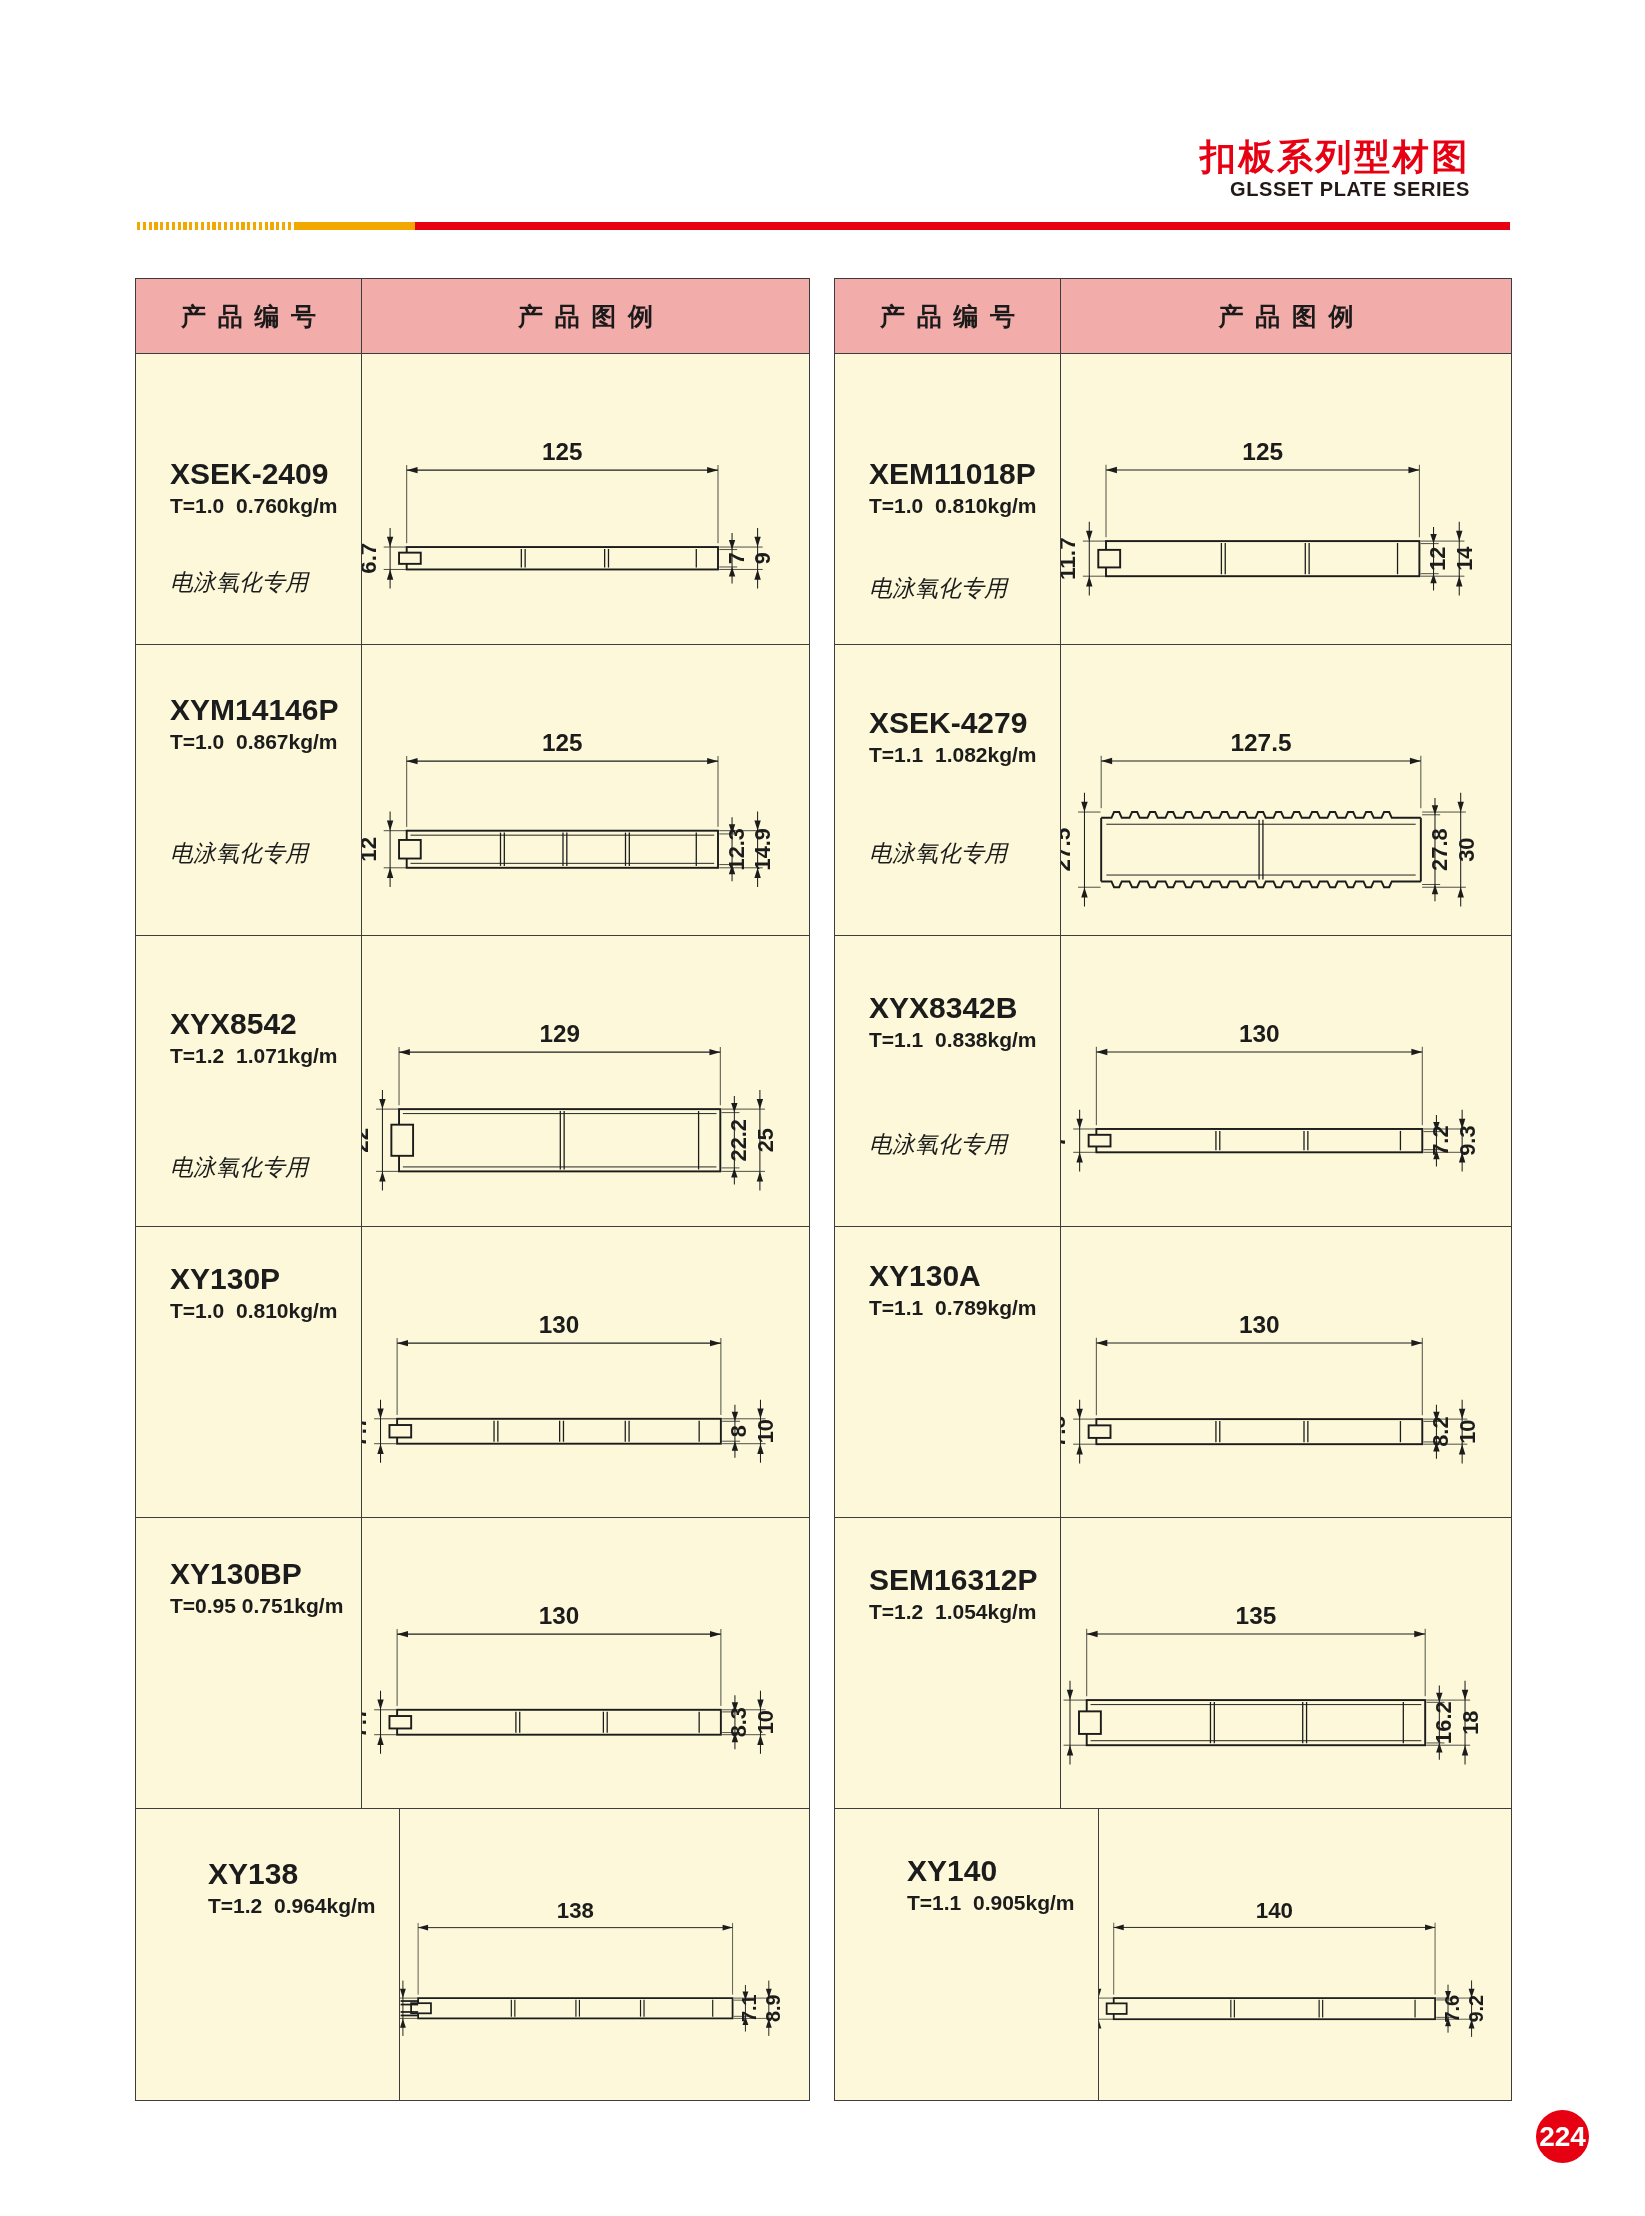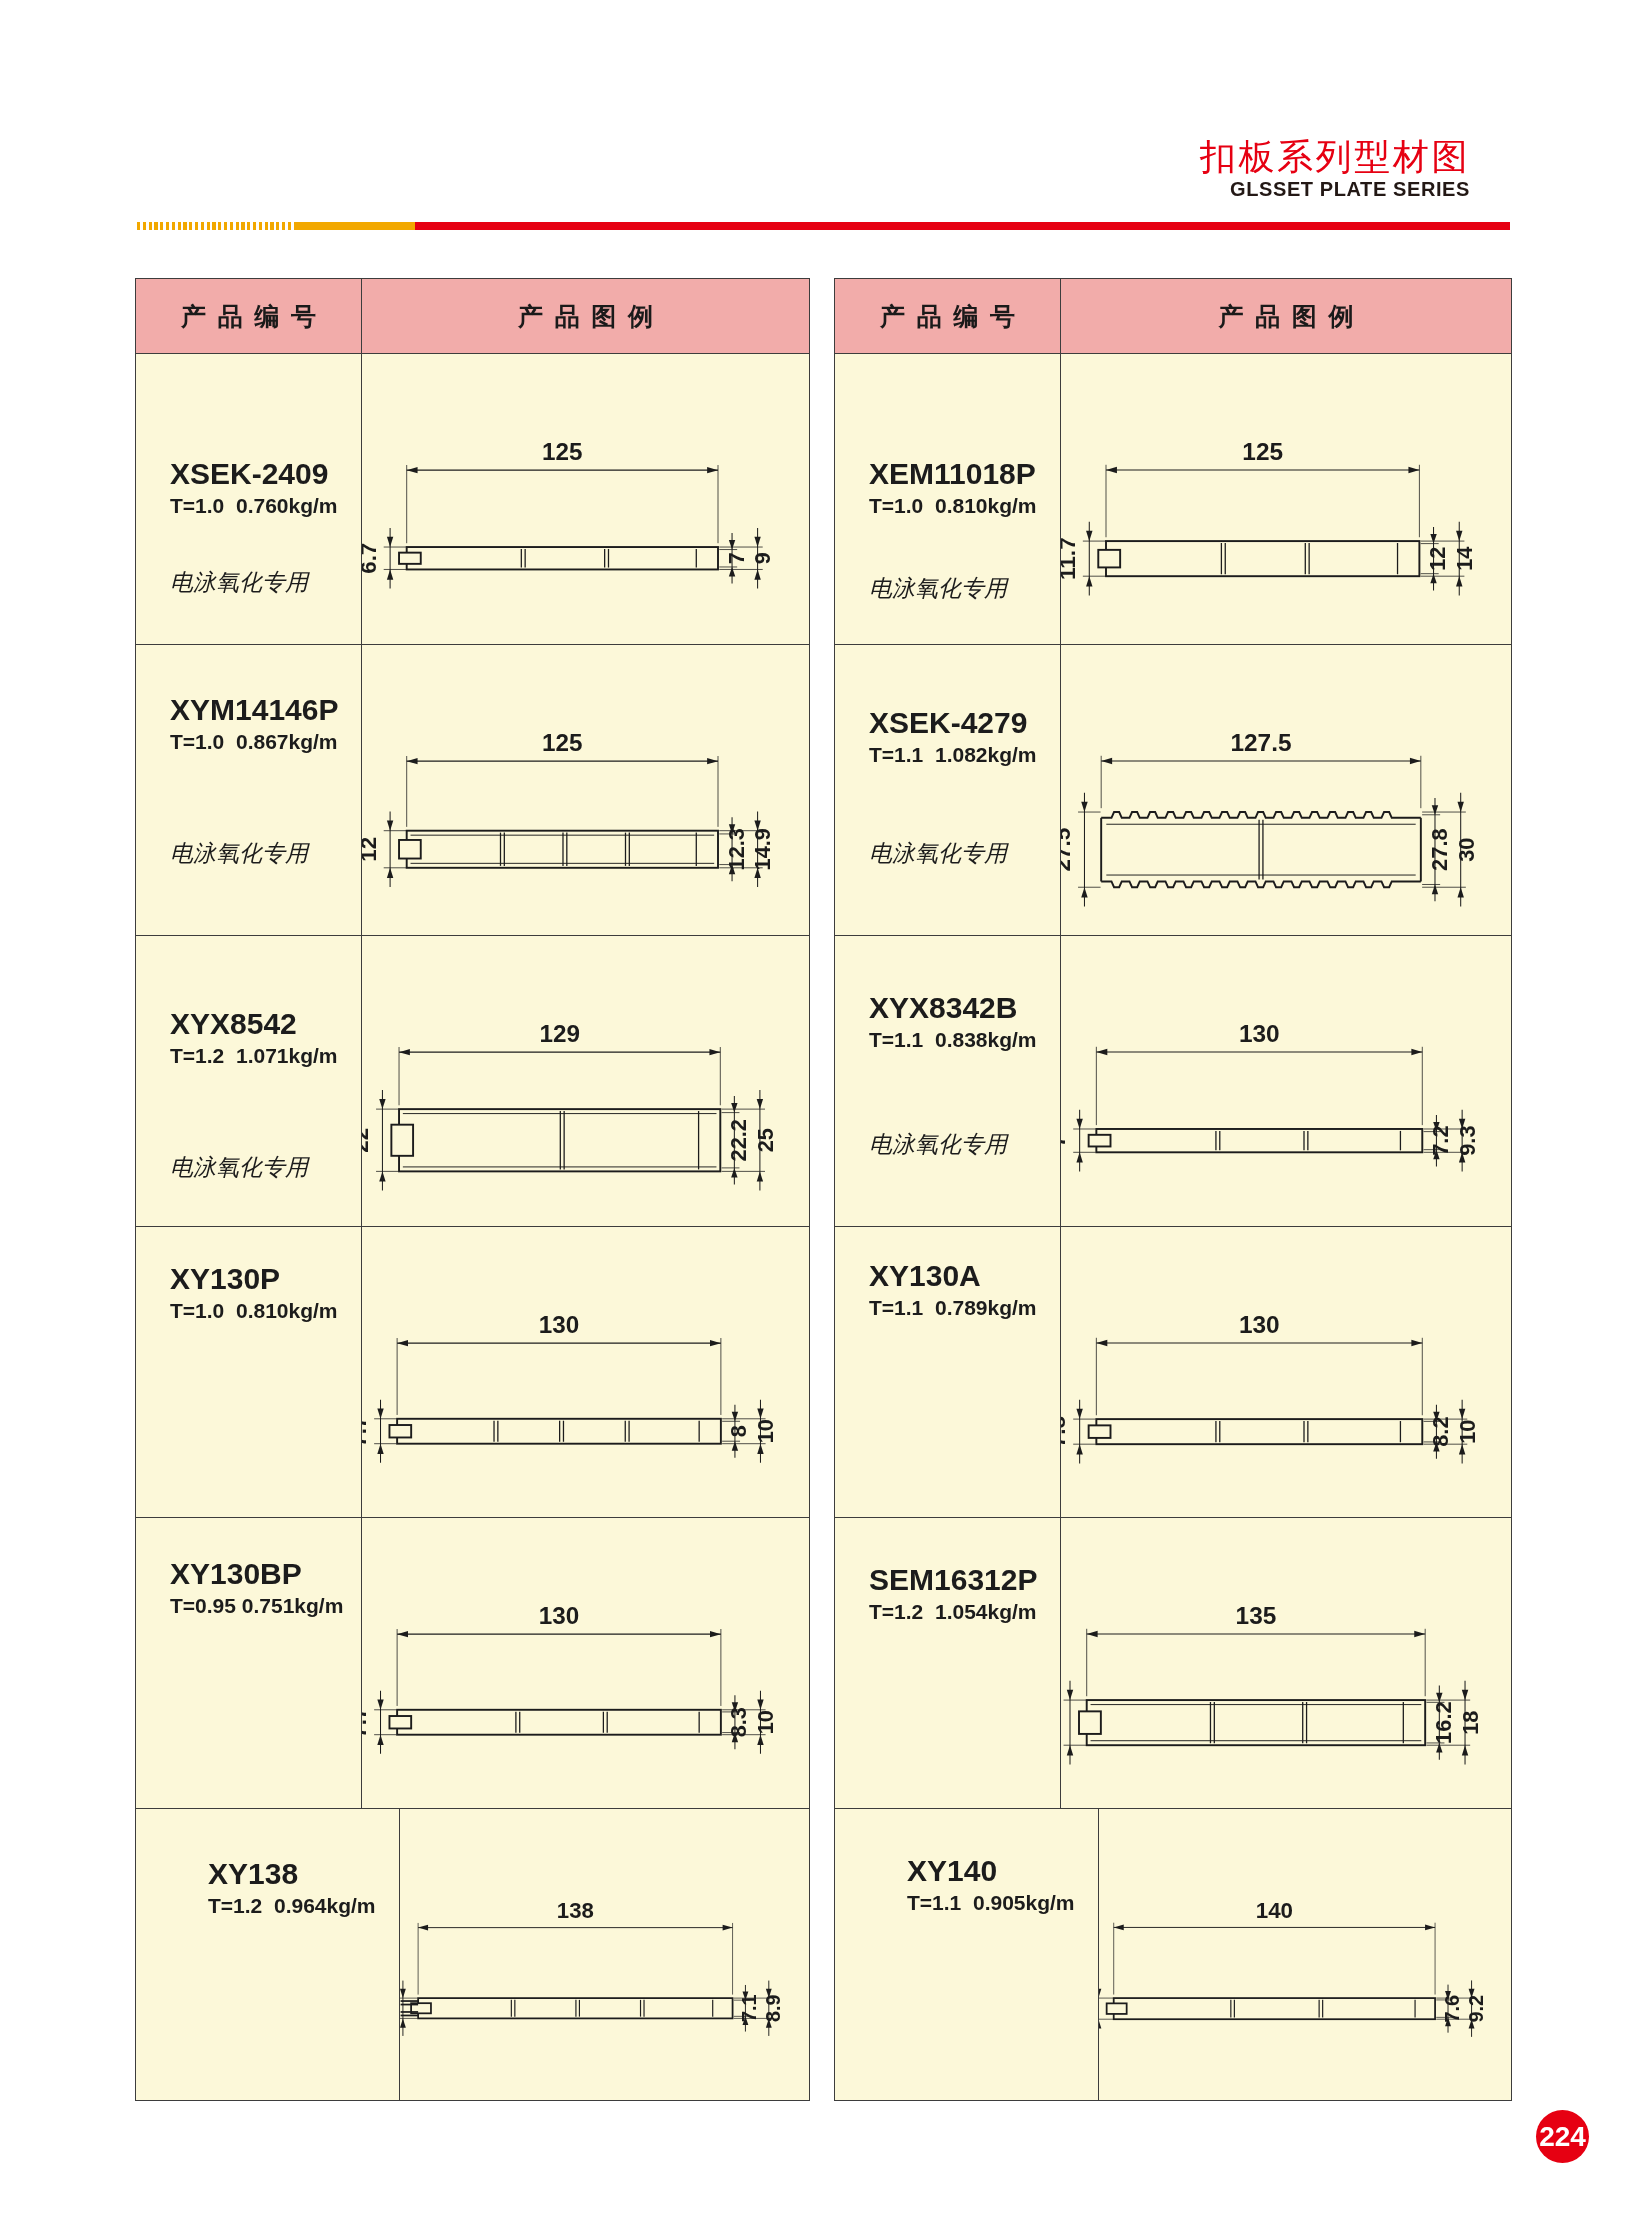--- a/index.html
+++ b/index.html
@@ -12,21 +12,21 @@
   }
   *{box-sizing:border-box;}
   body{margin:0;background:#888;}
   .page{
     position:relative;width:1645px;height:2216px;background:#ffffff;
     font-family:"Liberation Sans",sans-serif;color:var(--ink);
   }
   
   .titleblock{position:absolute;top:137px;right:175px;text-align:right;}
   .title-cn{
-    color:var(--red);font-size:36px;font-weight:400;letter-spacing:2.6px;line-height:1.1;
+    color:var(--red);font-size:36px;font-weight:700;letter-spacing:2.6px;line-height:1.1;
   }
   .title-en{
     color:#231815;font-size:20px;font-weight:700;letter-spacing:0.6px;margin-top:1.3px;
   }
   .strip{position:absolute;left:137px;top:222px;width:1373px;height:8.4px;display:flex;}
   .strip-dashes{
     width:159px;height:100%;
     background:repeating-linear-gradient(90deg,var(--orange) 0 3.2px,#ffffff 3.2px 5.8px);
   }
   .strip-orange{width:119px;height:100%;background:var(--orange);}

